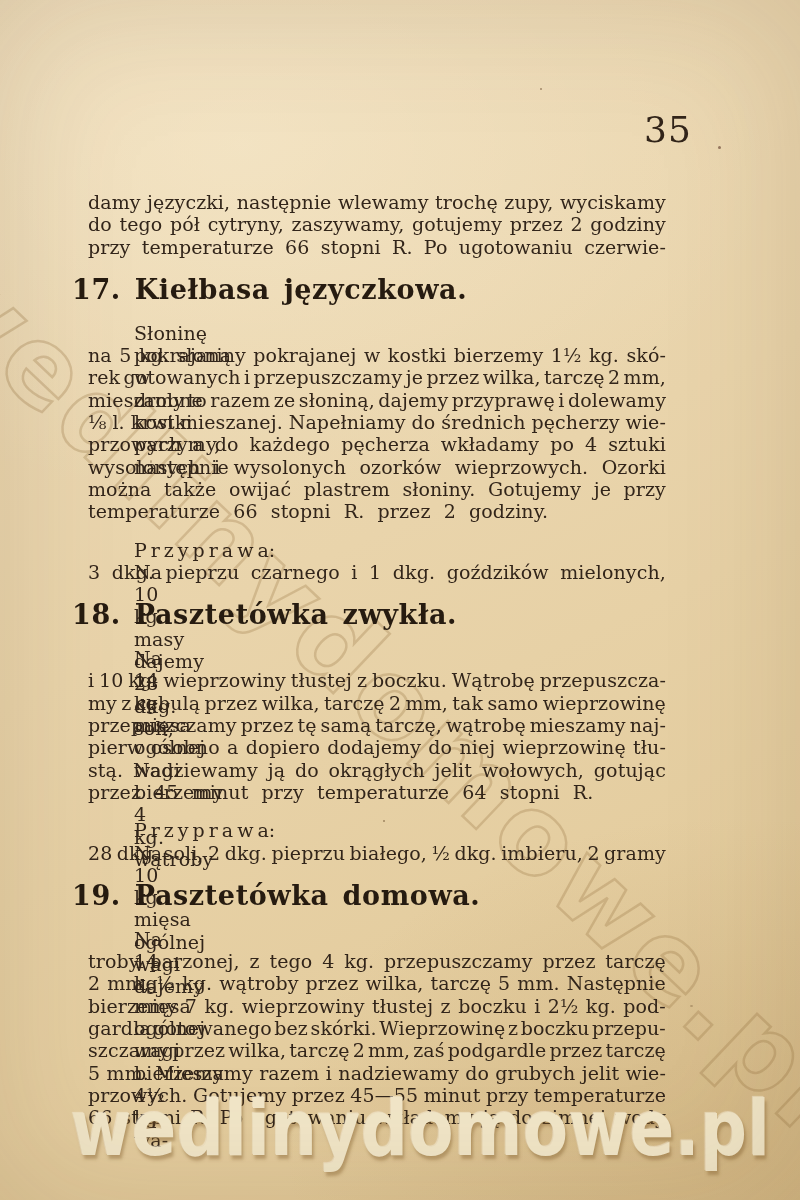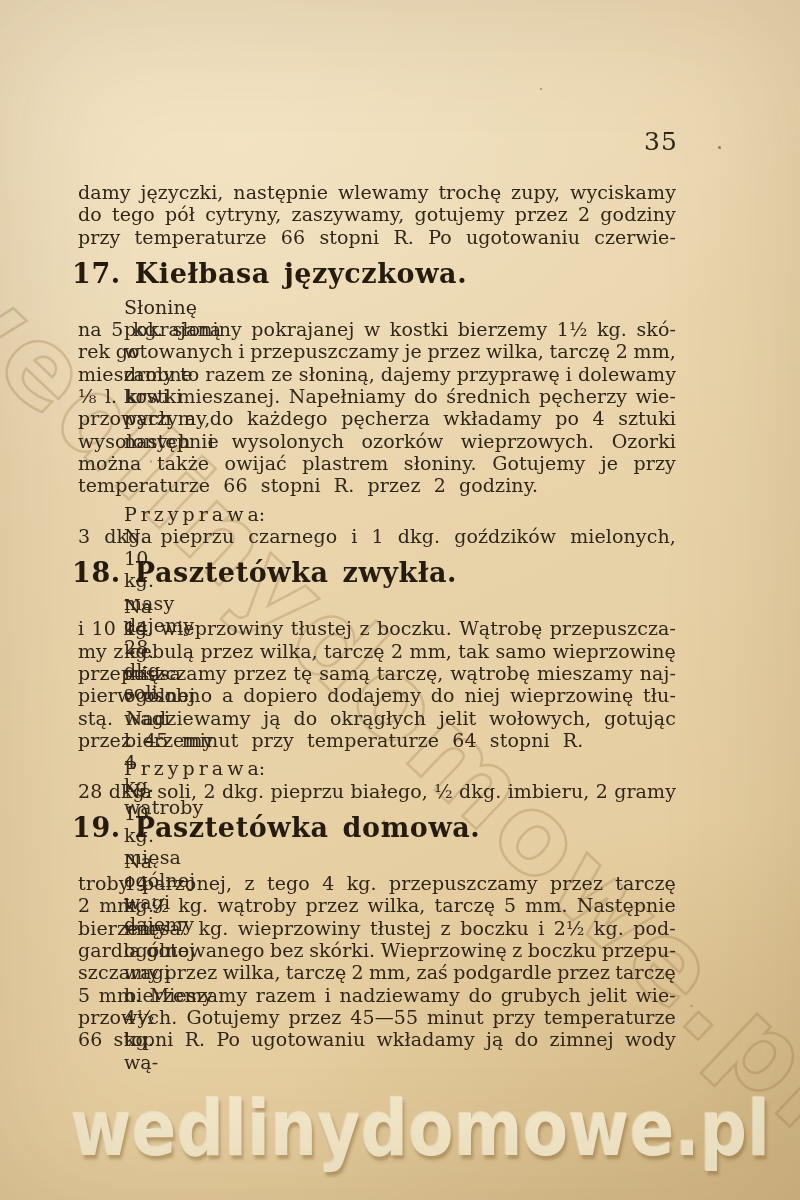--- a/index.html
+++ b/index.html
@@ -20,36 +20,36 @@
   .page::after {
     content: "";
     position: absolute; inset: 0;
     box-shadow: inset 0 0 140px rgba(95,65,25,0.16);
     pointer-events: none;
   }
 
   .page-number {
     position: absolute;
     left: 644px;
-    top: 128px;
-    font-size: 25px;
+    top: 116px;
+    font-size: 36px;
     line-height: 28px;
     letter-spacing: 1px;
     color: var(--ink);
     text-align: right;
   }
 
   .text-column {
     position: absolute;
     left: 72px;
     top: 175px;
     width: 610px;
   }
 
-  .paragraph { margin: 6px; }
+  .paragraph { margin: 16px; }
 
   .line {
     height: 22.3px;
     line-height: 22.3px;
     font-size: 19px;
     white-space: nowrap;
     letter-spacing: 0.1px;
   }
   .line.just {
     display: flex;

